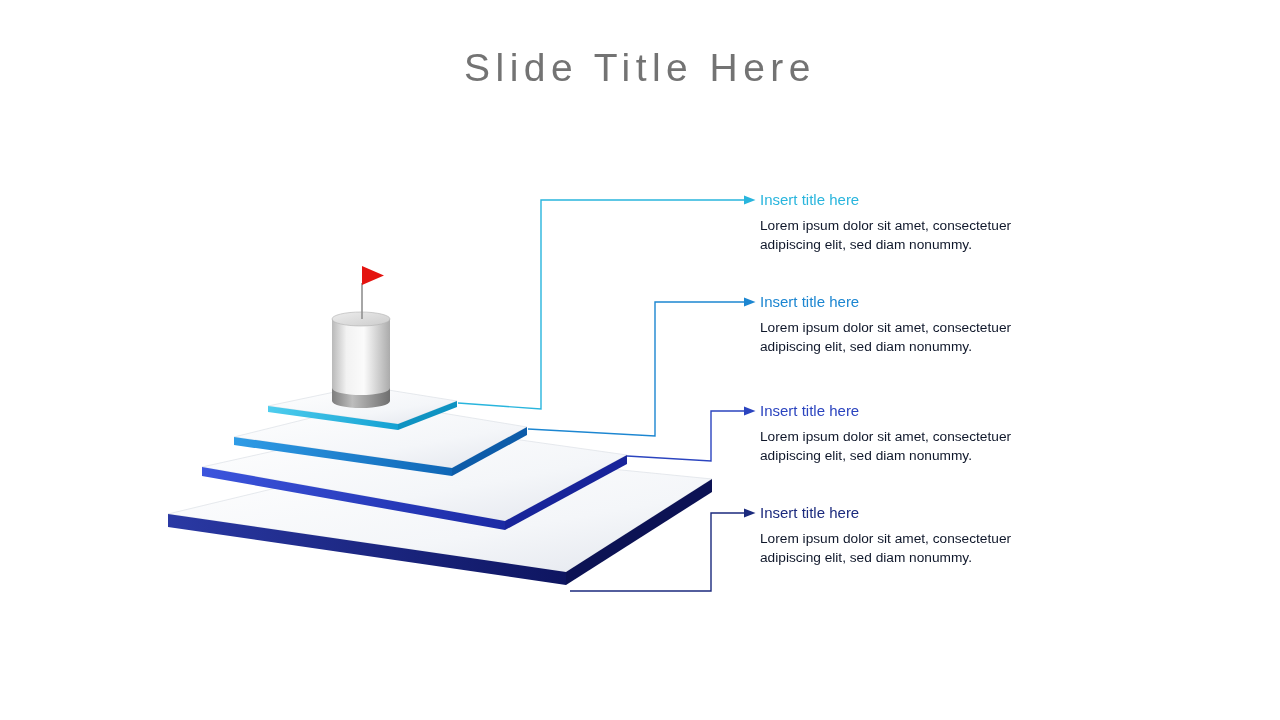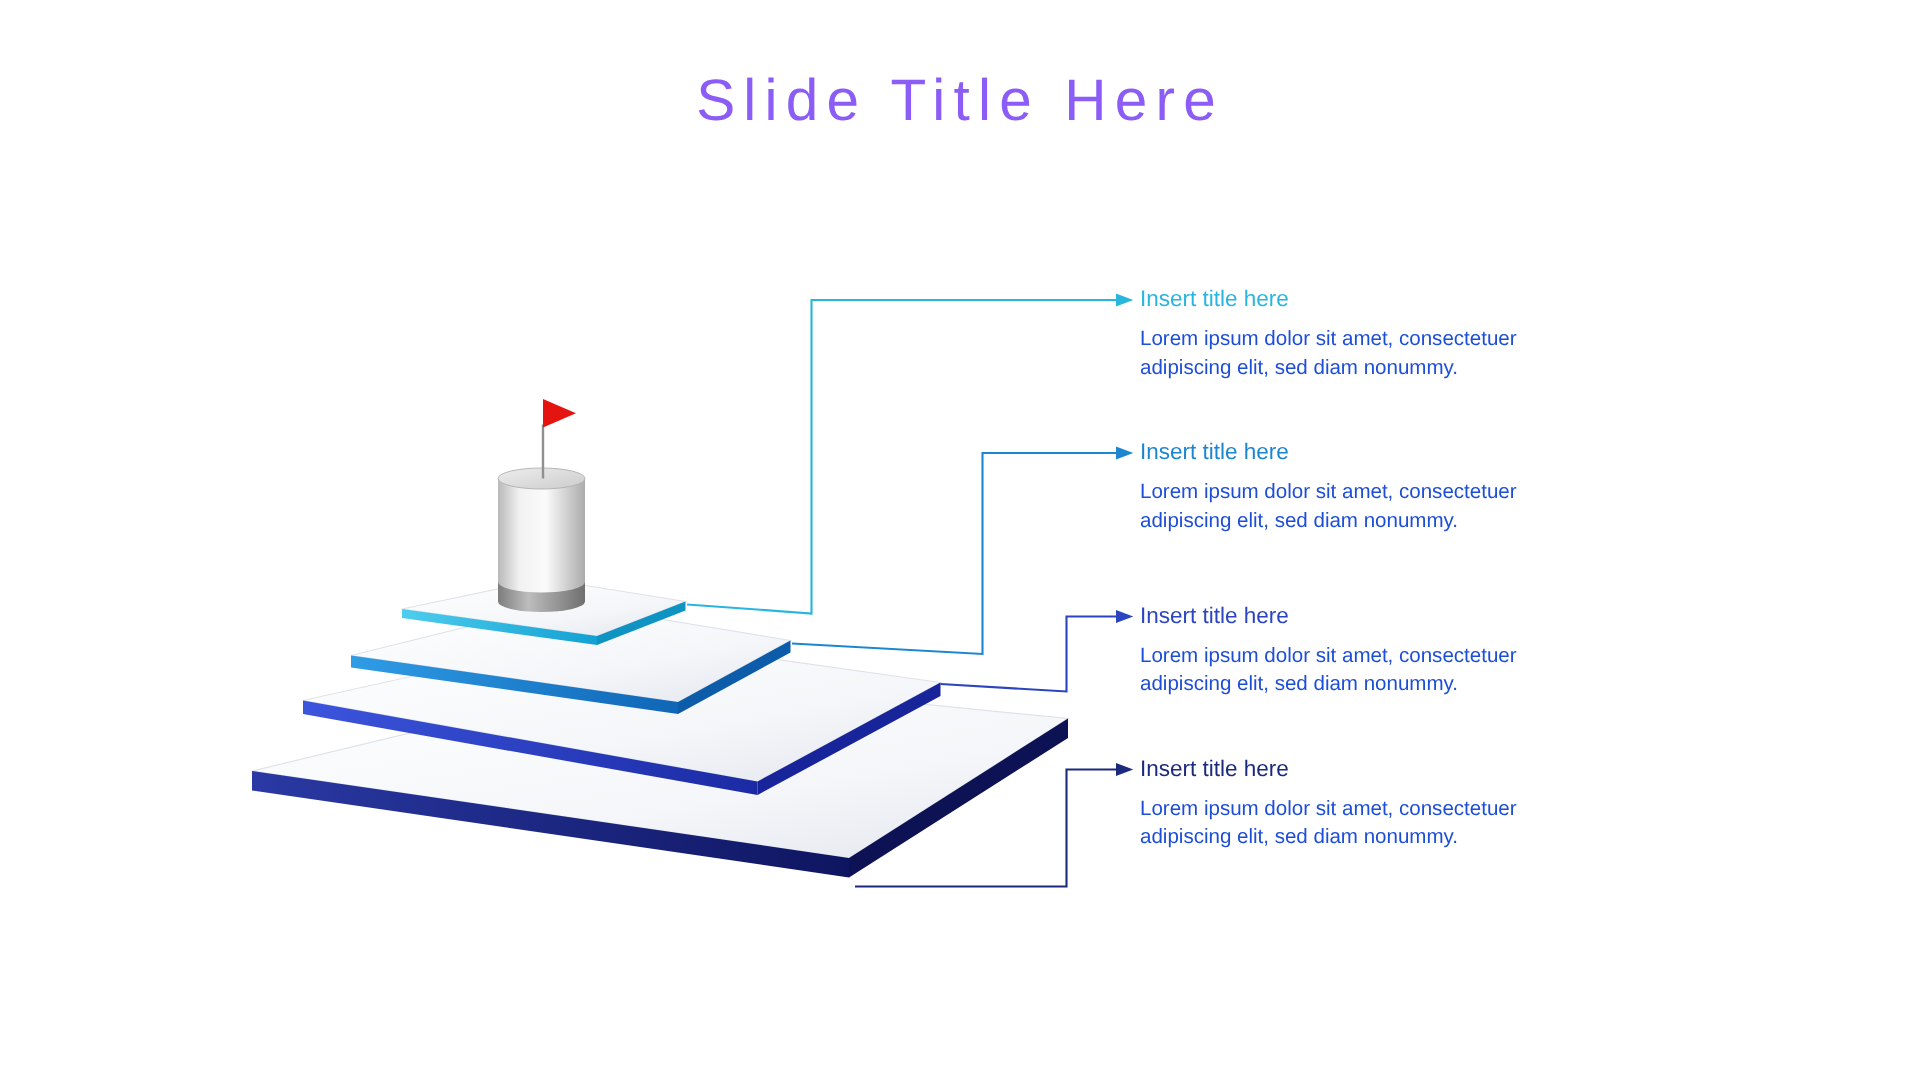--- a/index.html
+++ b/index.html
@@ -3,28 +3,28 @@
 <meta charset="utf-8">
 <style>
   * { margin:0; padding:0; box-sizing:border-box; }
   html,body { width:1280px; height:720px; }
   body { font-family:"Liberation Sans", sans-serif; background:#ffffff; }
   .slide { position:relative; width:1280px; height:720px; background:#ffffff; overflow:hidden; }
 
   .slide-title {
     position:absolute; top:46px; left:0; width:100%;
     text-align:center; font-size:39px; font-weight:400;
-    letter-spacing:0.14em; color:#8b5cf6; white-space:nowrap;
+    letter-spacing:0.14em; color:#737373; white-space:nowrap;
   }
 
   .diagram-svg { position:absolute; left:0; top:0; width:1280px; height:720px; }
 
   .callout { position:absolute; left:760px; width:302px; }
   .callout-title { font-size:15px; line-height:18px; font-weight:400; margin-bottom:7px; }
-  .callout-body { font-size:13.7px; line-height:19px; color:#1d4ed8; }
+  .callout-body { font-size:13.7px; line-height:19px; color:#0f172a; }
 
   
   .con1 { stroke:#29b5dd; } .arr1 { fill:#29b5dd; }
   .con2 { stroke:#1c86d1; } .arr2 { fill:#1c86d1; }
   .con3 { stroke:#2b44bf; } .arr3 { fill:#2b44bf; }
   .con4 { stroke:#1b2a7d; } .arr4 { fill:#1b2a7d; }
   .connector { fill:none; stroke-width:1.4px; }
   .topface { fill:url(#gTop); stroke:#dfe3e9; stroke-width:0.8; }
   .fr1 { fill:#0f93c2; } .fr2 { fill:#0d5ca9; } .fr3 { fill:#18249a; } .fr4 { fill:#0c1254; }
 </style>

